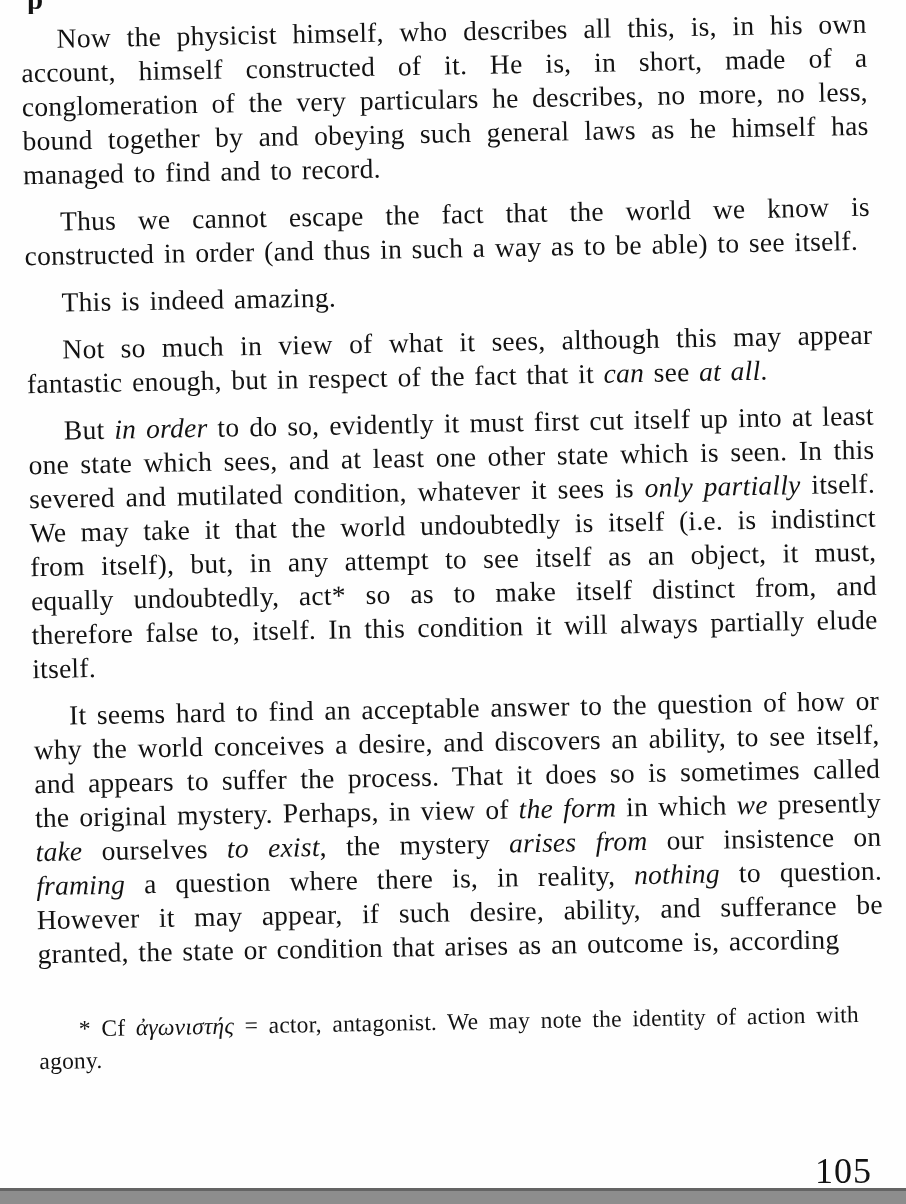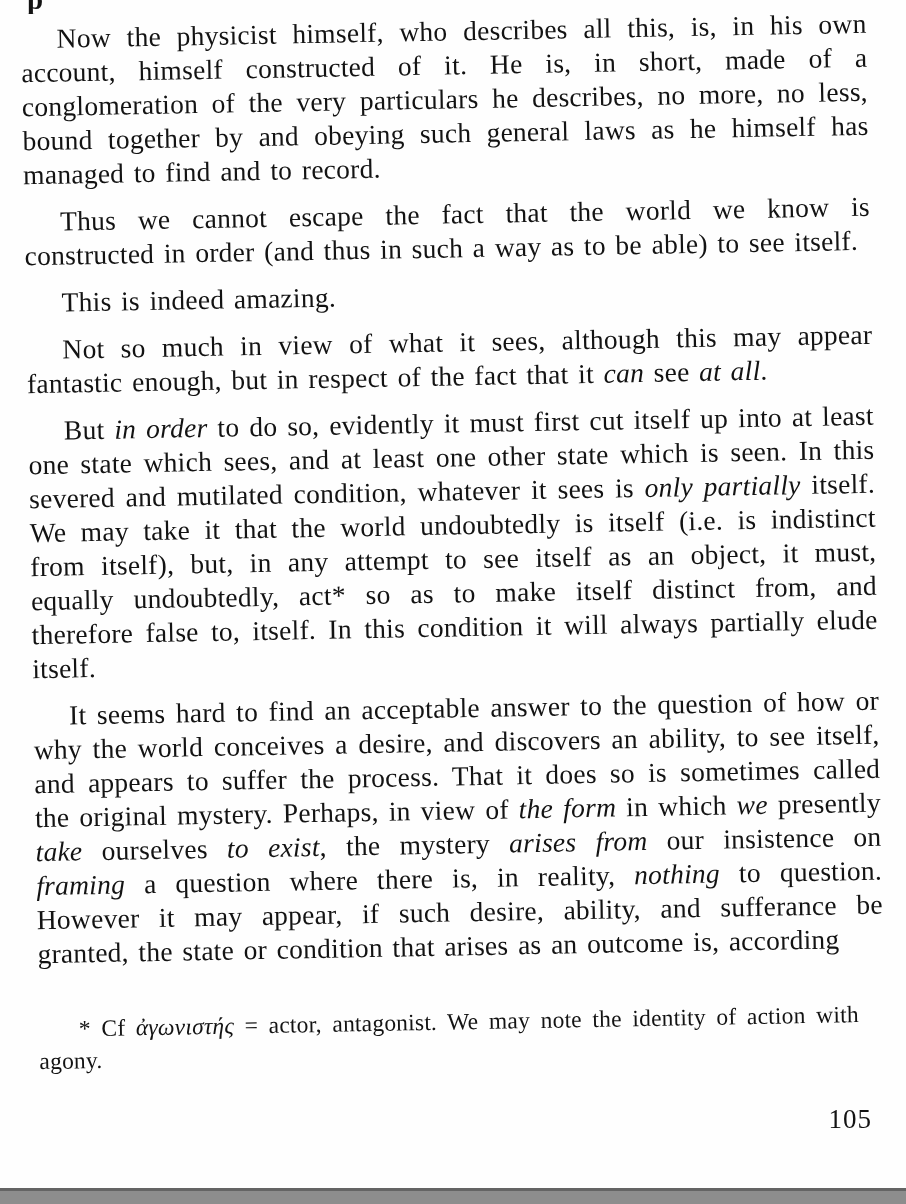--- a/index.html
+++ b/index.html
@@ -63,22 +63,22 @@
     line-height: 32px;
     text-align: justify;
     text-indent: 40px;
     letter-spacing: 0.2px;
     word-spacing: 2px;
     width: 820px;
   }
   .page-number {
     position: absolute;
     right: 34px;
-    top: 1104px;
-    font-size: 27px;
+    top: 1150px;
+    font-size: 36px;
     letter-spacing: 1px;
   }
   .scan-bar {
     position: absolute;
     left: 0;
     right: 0;
     bottom: 0;
     height: 13px;
   }
 </style>

